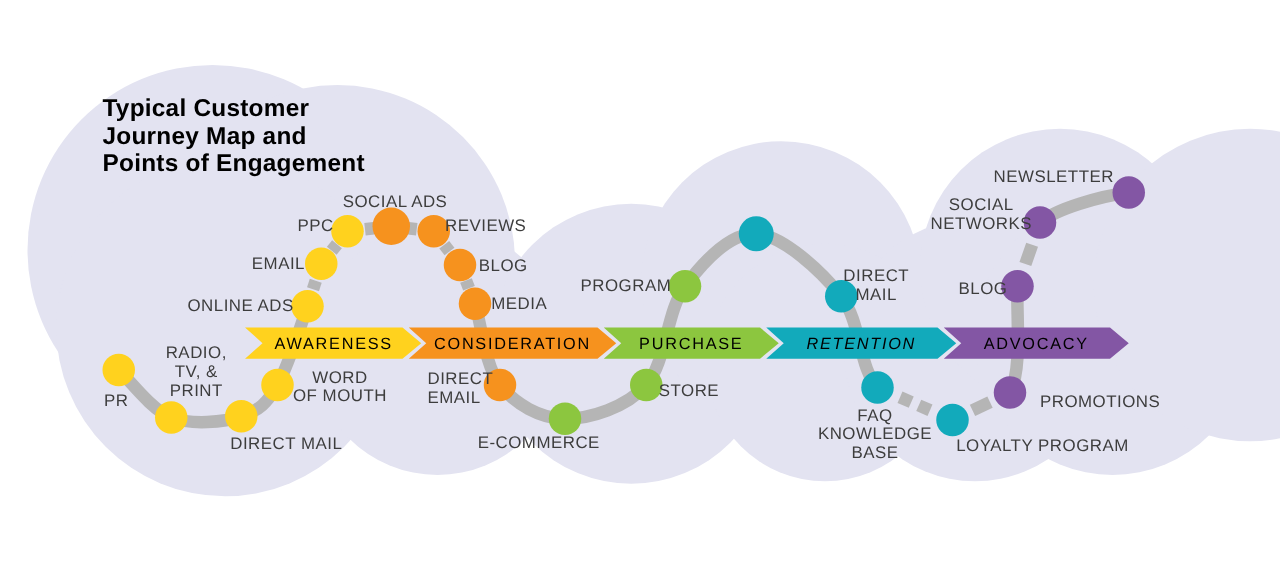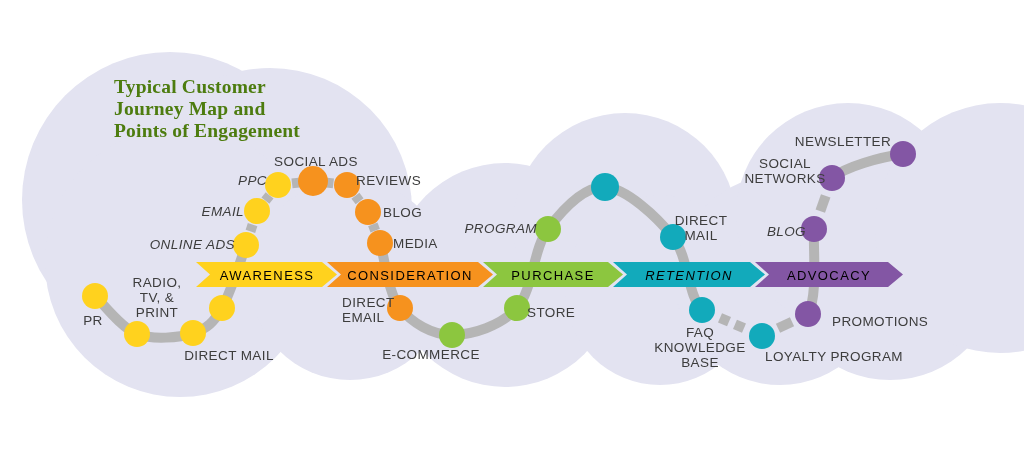--- a/index.html
+++ b/index.html
@@ -1,25 +1,25 @@
 <!DOCTYPE html>
 <html><head>
 <meta charset="utf-8">
 <style>
   html,body{margin:0;padding:0;background:#ffffff;}
   .stage-canvas{position:relative;width:1024px;height:454px;background:#ffffff;overflow:hidden;
     font-family:"Liberation Sans",sans-serif;}
   .stage-canvas svg{position:absolute;left:0;top:0;}
   .diagram-title{position:absolute;left:82px;top:76px;
-    font-family:Liberation Serif, serif;font-weight:bold;
-    font-size:19.5px;line-height:22px;color:#4d7c0f;white-space:pre-line;letter-spacing:.2px;margin-left:32px;}
+    font-family:Liberation Sans, sans-serif;font-weight:bold;
+    font-size:19.5px;line-height:22px;color:#000000;white-space:pre-line;letter-spacing:.2px;}
   .lab{position:absolute;font-size:13.5px;line-height:15px;color:#3d3d3d;
     letter-spacing:.4px;white-space:pre-line;text-align:center;}
   .anchor-c{transform:translate(-50%,-50%);}
-  .anchor-r{transform:translate(-100%,-50%);text-align:left;font-style:italic;}
+  .anchor-r{transform:translate(-100%,-50%);text-align:left;}
   .anchor-l{transform:translate(0,-50%);text-align:left;}
   .stage-label{position:absolute;transform:translate(-50%,-50%);color:#000000;
     font-size:13px;letter-spacing:1.4px;white-space:nowrap;}
 </style>
 </head>
 <body>
 
 <div class="stage-canvas">
 
   <svg width="1024" height="454" viewBox="0 0 1024 454">
@@ -107,20 +107,22 @@
   <div class="stage-label" style="left:410px;top:275px;">CONSIDERATION</div>
   <div class="stage-label" style="left:553px;top:275px;">PURCHASE</div>
   <div class="stage-label" style="left:689px;top:275px;font-style:italic;">RETENTION</div>
   <div class="stage-label" style="left:829px;top:275px;">ADVOCACY</div>
 
   <div class="lab anchor-c" style="left:93px;top:320px;">PR</div>
   <div class="lab anchor-c" style="left:157px;top:297px;">RADIO,
 TV, &amp;
 PRINT</div>
   <div class="lab anchor-c" style="left:229px;top:355px;">DIRECT MAIL</div>
+  <div class="lab anchor-c" style="left:272px;top:309px;">WORD
+OF MOUTH</div>
   <div class="lab anchor-r" style="left:235px;top:244px;">ONLINE ADS</div>
   <div class="lab anchor-r" style="left:244px;top:211px;">EMAIL</div>
   <div class="lab anchor-r" style="left:267px;top:180px;">PPC</div>
   <div class="lab anchor-c" style="left:316px;top:161px;">SOCIAL ADS</div>
   <div class="lab anchor-l" style="left:356px;top:180px;">REVIEWS</div>
   <div class="lab anchor-l" style="left:383px;top:212px;">BLOG</div>
   <div class="lab anchor-l" style="left:393px;top:243px;">MEDIA</div>
   <div class="lab anchor-l" style="left:342px;top:310px;">DIRECT
 EMAIL</div>
   <div class="lab anchor-c" style="left:431px;top:354px;">E-COMMERCE</div>

